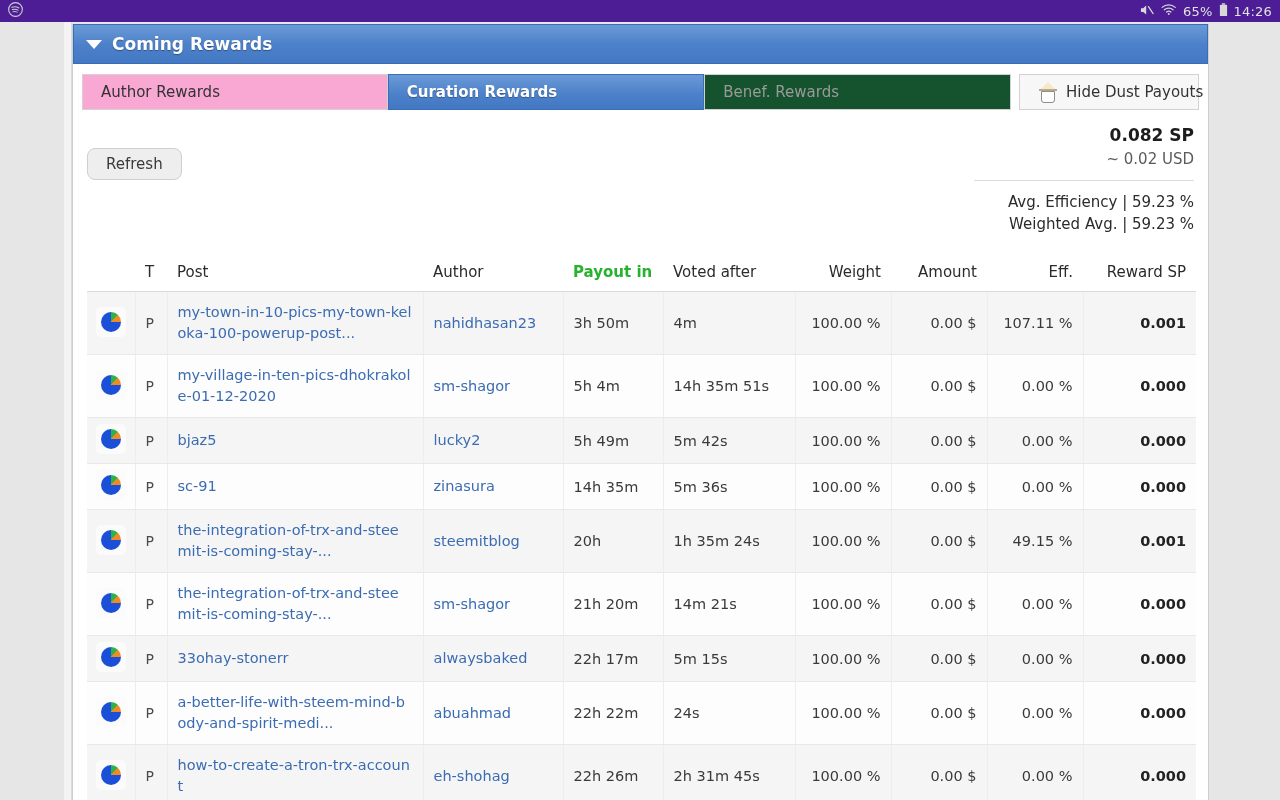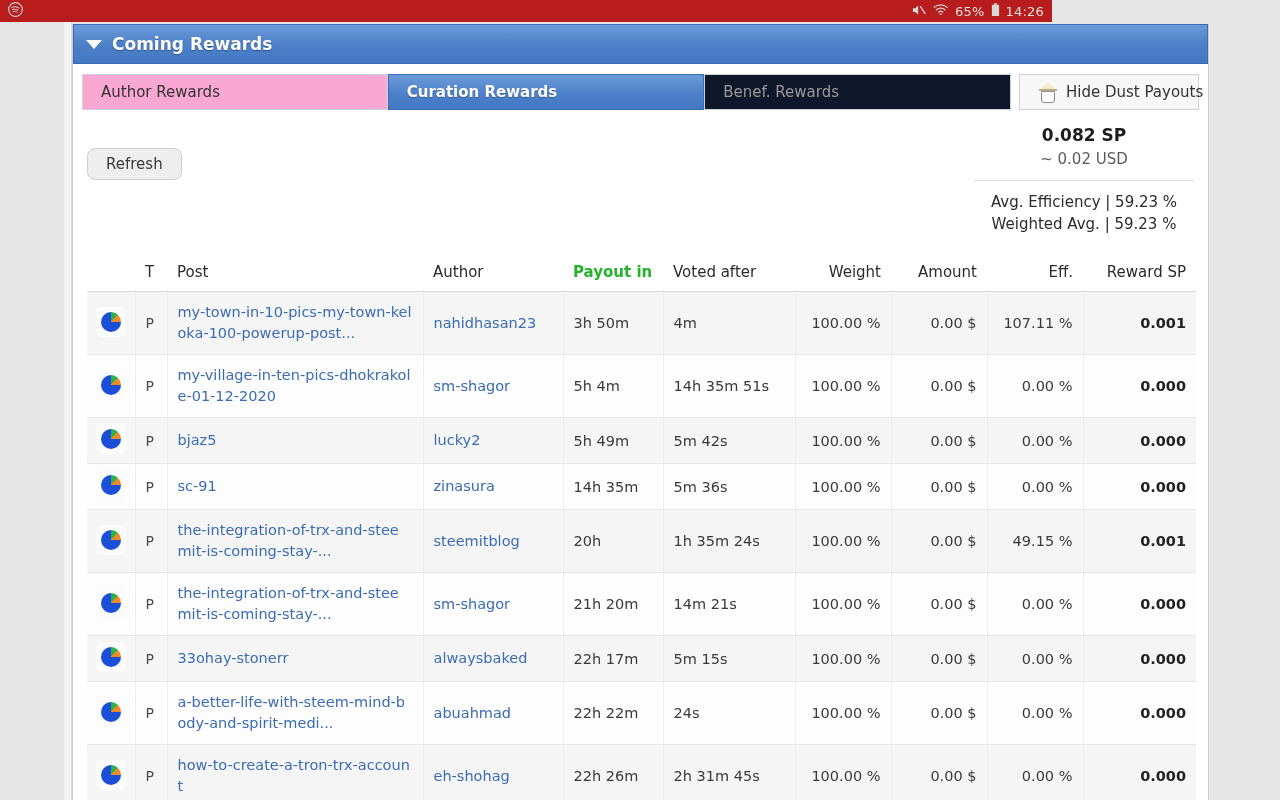--- a/index.html
+++ b/index.html
@@ -6,22 +6,22 @@
   html, body {
     width: 1280px; height: 800px;
     overflow: hidden;
     background: #e6e6e6;
     font-family: "DejaVu Sans", "Liberation Sans", sans-serif;
   }
 
   
   #statusbar {
     position: absolute; top: 0; left: 0;
-    width: 1052px; height: 22px;
-    background: #b91c1c;
+    width: 1280px; height: 22px;
+    background: #4c1d95;
     display: flex; align-items: center;
     padding: 0 8px;
     color: #d8d8d8;
     font-size: 12px;
   }
   #statusbar .sb-left { display: flex; align-items: center; gap: 6px; }
   #statusbar .sb-right { margin-left: auto; display: flex; align-items: center; gap: 6px; }
   .sb-text { font-size: 13px; color: #e2e2e2; letter-spacing: .2px; }
 
   
@@ -83,21 +83,21 @@
     white-space: nowrap;
   }
   .tab.t-author { width: 308px; background: #f9a8d4; }
   .tab.t-curation {
     width: 319px;
     background: linear-gradient(to bottom, #6a9ad8 0%, #4d81c9 55%, #4277c3 100%);
     border-color: #3a6db8;
     color: #fff; font-weight: bold;
     text-shadow: 0 1px 1px rgba(0,0,0,.3);
   }
-  .tab.t-benef { width: 309px; color: #9a9a9a; background: #0f172a; }
+  .tab.t-benef { width: 309px; color: #9a9a9a; background: #14532d; }
   .tab.t-dust {
     margin-left: 8px;
     width: 180px;
     background: #f7f7f7;
     justify-content: flex-start;
     gap: 8px;
   }
 
   
   .bin-icon { position: relative; width: 20px; height: 21px; flex: 0 0 20px; }
@@ -131,21 +131,21 @@
     margin-top: 26px;
     display: inline-flex; align-items: center; justify-content: center;
     height: 32px; padding: 0 18px;
     background: #eeeeee;
     border: 1px solid #cfcfcf;
     border-radius: 8px;
     font-size: 15px; color: #3a3a3a;
   }
   #info-right {
     width: 220px; flex: 0 0 220px;
-    text-align: center;
+    text-align: right;
     padding-top: 3px;
   }
   #sp-total { font-size: 17px; font-weight: bold; color: #1c1c1c; }
   #usd-total { font-size: 15px; color: #5b5b5b; margin-top: 5px; }
   #eff-sep { height: 1px; background: #dcdcdc; margin: 12px 0 10px 0; }
   .eff-line { font-size: 15px; color: #2b2b2b; line-height: 22px; }
 
   
   #tbl-wrap { padding: 0 14px; margin-top: 20px; }
   table { border-collapse: collapse; width: 1109px; table-layout: fixed; }

